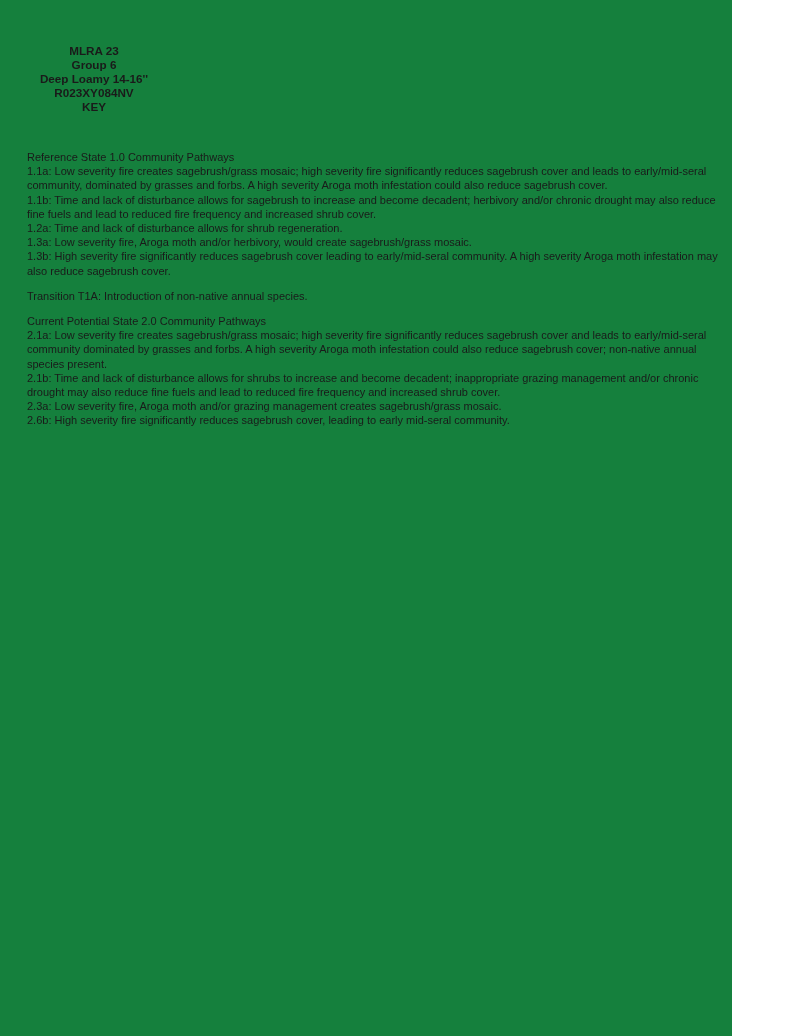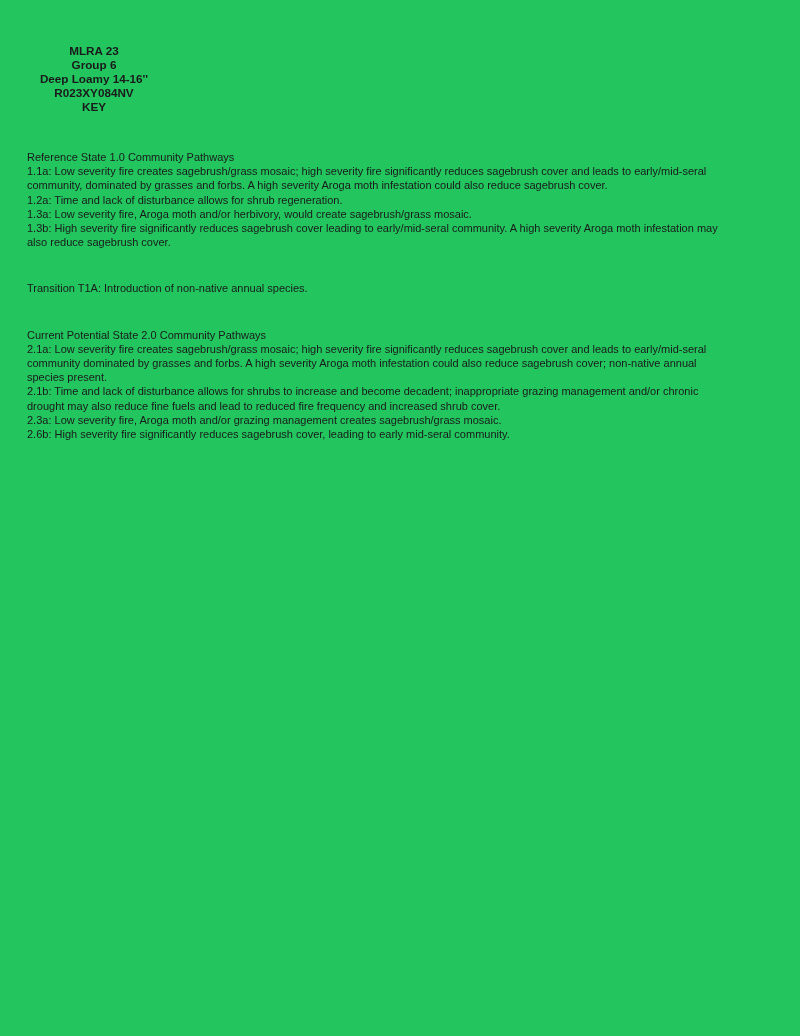--- a/index.html
+++ b/index.html
@@ -2,23 +2,23 @@
 <html><head>
 <meta charset="utf-8">
 <style>
   html, body {
     margin: 0;
     padding: 0;
     background: #ffffff;
   }
   .page {
     position: relative;
-    width: 800px;
+    width: 732px;
     height: 1036px;
-    background: #22c55e;
+    background: #15803d;
     overflow: hidden;
     font-family: "Liberation Sans", "DejaVu Sans", sans-serif;
     color: #1a1a1a;
     -webkit-font-smoothing: antialiased;
   }
   .doc-header {
     position: absolute;
     top: 44px;
     left: 0;
     width: 188px;
@@ -33,21 +33,21 @@
   }
   .doc-body {
     position: absolute;
     top: 150px;
     left: 27px;
     width: 708px;
     font-size: 11px;
     line-height: 14.2px;
   }
   .section + .section {
-    margin-top: 32px; 
+    margin-top: 11px; 
   }
   .doc-body p.line {
     margin: 0;
     padding: 0;
   }
 </style>
 </head>
 <body>
 
 <div class="page">
@@ -60,20 +60,21 @@
       <div class="hline">R023XY084NV</div>
       <div class="hline">KEY</div>
     </div>
 
   <div class="doc-body">
 
     <div class="section" id="ref-section">
       <p class="line">Reference State 1.0 Community Pathways</p>
 
     <p class="line">1.1a: Low severity fire creates sagebrush/grass mosaic; high severity fire significantly reduces sagebrush cover and leads to early/mid-seral community, dominated by grasses and forbs. A high severity Aroga moth infestation could also reduce sagebrush cover.</p>
+        <p class="line">1.1b: Time and lack of disturbance allows for sagebrush to increase and become decadent; herbivory and/or chronic drought may also reduce fine fuels and lead to reduced fire frequency and increased shrub cover.</p>
         <p class="line">1.2a: Time and lack of disturbance allows for shrub regeneration.</p>
         <p class="line">1.3a: Low severity fire, Aroga moth and/or herbivory, would create sagebrush/grass mosaic.</p>
         <p class="line">1.3b: High severity fire significantly reduces sagebrush cover leading to early/mid-seral community. A high severity Aroga moth infestation may also reduce sagebrush cover.</p>
       </div>
 
     <div class="section">
       <p class="line">Transition T1A: Introduction of non-native annual species.</p>
     </div>
 
     <div class="section" id="cur-section">

